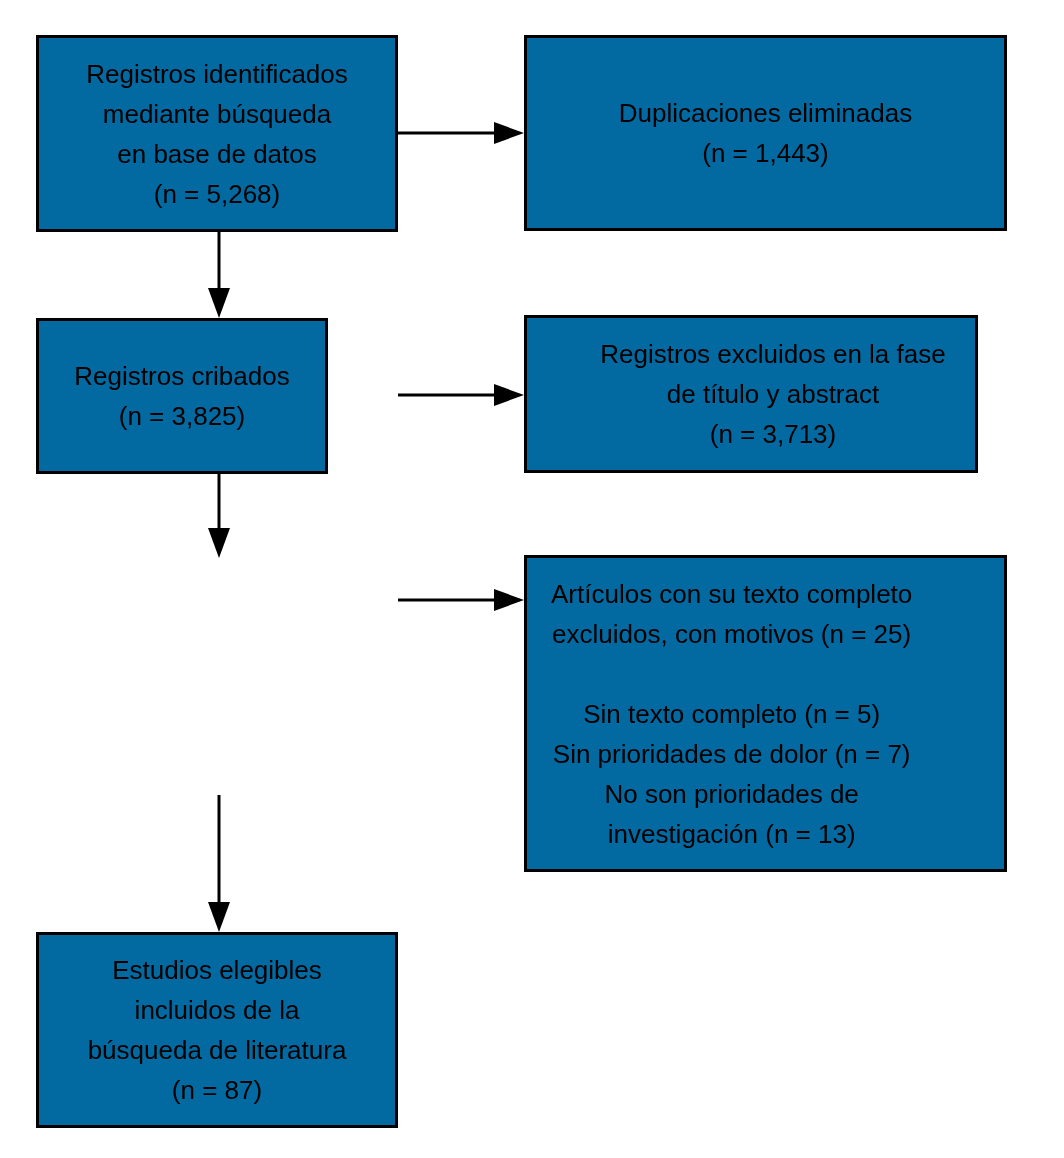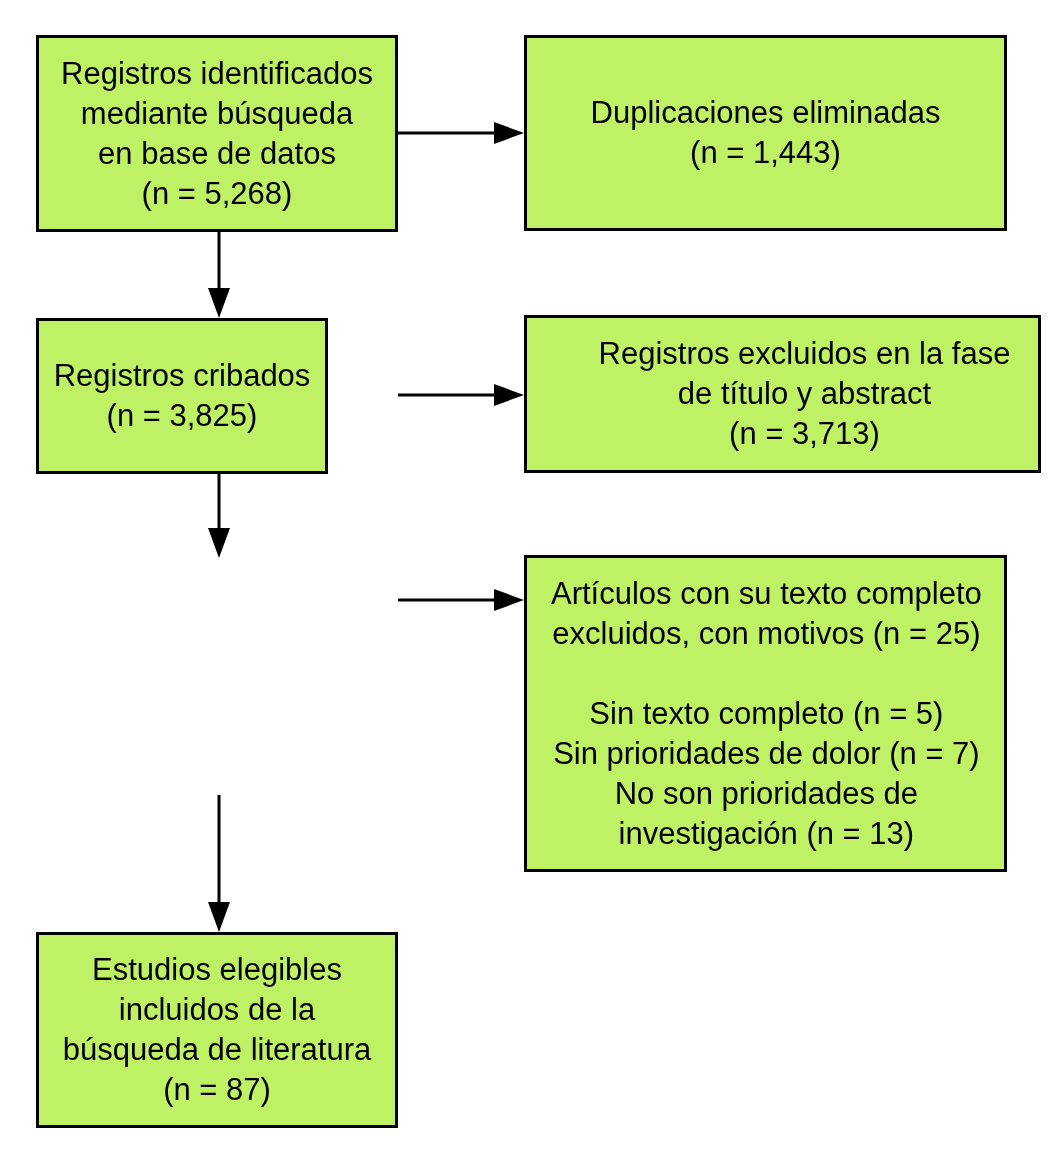--- a/index.html
+++ b/index.html
@@ -12,40 +12,40 @@
     width: 1064px;
     height: 1158px;
     background: #ffffff;
     font-family: "Liberation Sans", sans-serif;
     color: #000000;
   }
   .flow-box {
     position: absolute;
     box-sizing: border-box;
     border: 3px solid #000000;
-    background: #bef264;
+    background: #0369a1;
     display: flex;
     align-items: center;
     justify-content: center;
     text-align: center;
-    font-size: 31px;
+    font-size: 26px;
     line-height: 40px;
     white-space: pre-line;
     color: #000000;
   }
   .flow-box.left-align {
     text-align: center;
     justify-content: flex-start;
     padding-left: 24px;
     padding-right: 12px;
   }
   #box-identified          { left: 36px;  top: 35px;  width: 362px; height: 197px; }
   #box-duplicates          { left: 524px; top: 35px;  width: 483px; height: 196px; }
   #box-screened            { left: 36px;  top: 318px; width: 292px; height: 156px; }
-  #box-excluded-title      { left: 524px; top: 315px; width: 517px; height: 158px; padding-left: 44px; }
+  #box-excluded-title      { left: 524px; top: 315px; width: 454px; height: 158px; padding-left: 44px; }
   #box-fulltext-assessed   { left: 36px;  top: 558px; width: 362px; height: 237px; }
   #box-fulltext-excluded   { left: 524px; top: 555px; width: 483px; height: 317px; }
   #box-included            { left: 36px;  top: 932px; width: 362px; height: 196px; text-align: center; }
   #arrow-layer {
     position: absolute;
     left: 0;
     top: 0;
     width: 1064px;
     height: 1158px;
     pointer-events: none;

